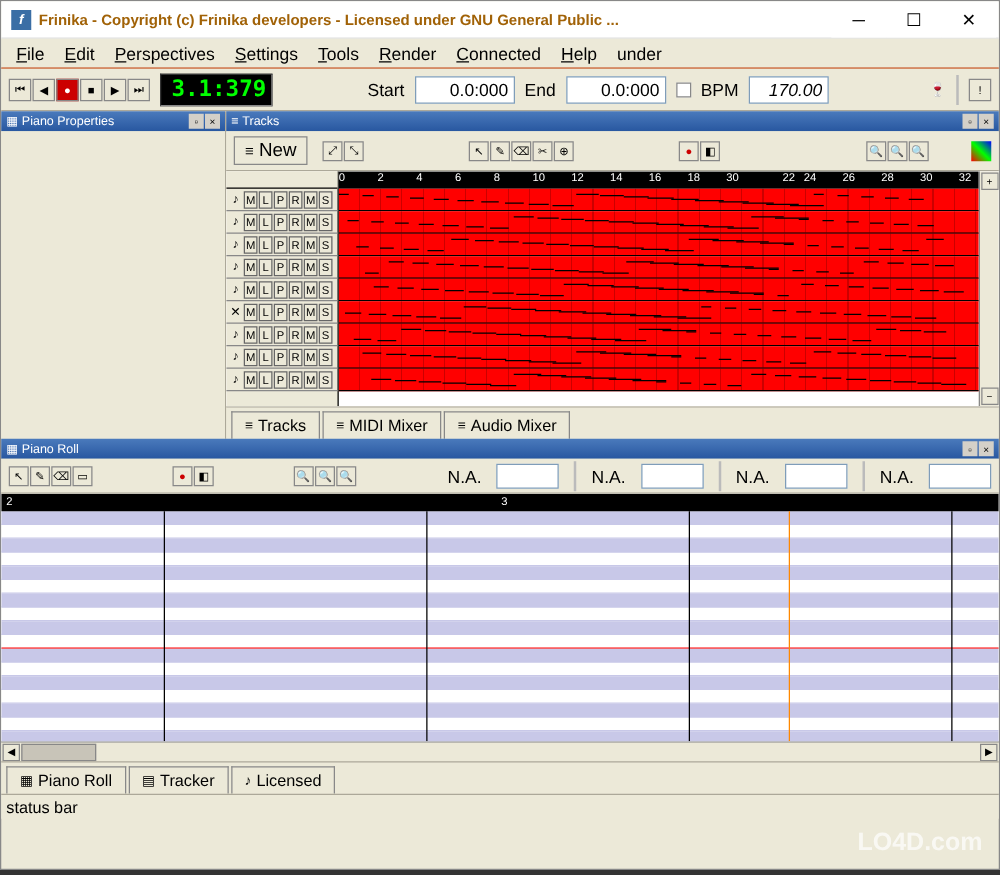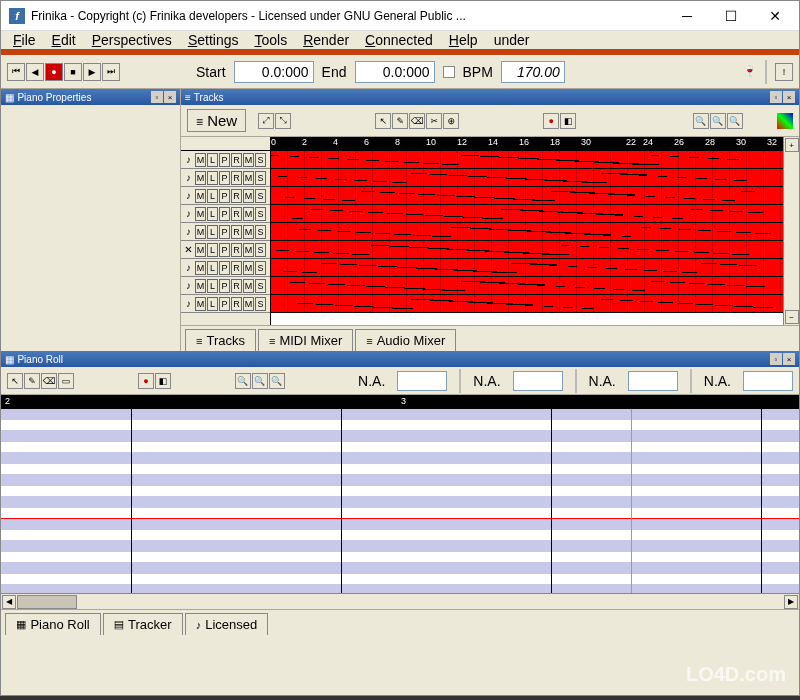--- a/index.html
+++ b/index.html
@@ -1,22 +1,22 @@
 <!DOCTYPE html>
 <html><head>
 <meta charset="utf-8">
 <style>
 * { box-sizing: border-box; margin: 0; padding: 0; font-family: Tahoma, Arial, sans-serif; }
 body { width: 800px; height: 700px; background: #333; overflow: hidden; position: relative; }
 .window { width: 800px; height: 696px; background: #ece9d8; display: flex; flex-direction: column; border: 1px solid #888; }
 .titlebar { height: 30px; background: #fff; display: flex; align-items: center; padding: 0 2px; border-bottom: 1px solid #ddd; }
 .titlebar .appicon { width: 16px; height: 16px; background: #3a6ea5; margin: 0 6px; display: flex; align-items: center; justify-content: center; color: #fff; font-size: 11px; font-style: italic; font-weight: bold; }
-.titlebar .title { flex: 1; font-size: 12px; color: #000000; }
+.titlebar .title { flex: 1; font-size: 12px; color: #a16207; font-weight: bold; }
 .titlebar .winbtn { width: 44px; height: 28px; display: flex; align-items: center; justify-content: center; font-size: 14px; color: #000; background: #fff; }
-.menubar { height: 24px; background: #ece9d8; display: flex; align-items: center; padding: 0 6px; font-size: 14px; gap: 4px; border-bottom: 6px solid #c2410c; }
+.menubar { height: 24px; background: #ece9d8; display: flex; align-items: center; padding: 0 6px; font-size: 14px; gap: 4px; border-bottom: 1px solid #c2410c; }
 .menubar .item { padding: 2px 6px; cursor: default; }
 .menubar .item .ul { text-decoration: underline; }
 .toolbar { height: 34px; background: #ece9d8; display: flex; align-items: center; padding: 2px 6px; gap: 8px; border-bottom: 1px solid #aca899; }
 .transport { display: flex; gap: 1px; }
 .tbtn { width: 18px; height: 18px; border: 1px solid #888; background: #ece9d8; display: flex; align-items: center; justify-content: center; font-size: 9px; cursor: pointer; }
 .timecounter { width: 90px; height: 26px; background: #000; color: #0f0; font-family: monospace; font-size: 18px; font-weight: bold; display: flex; align-items: center; justify-content: flex-end; padding-right: 4px; border: 1px inset #888; }
 .tlabel { font-size: 14px; }
 .tinput { height: 22px; border: 1px solid #7f9db9; background: #fff; font-size: 14px; text-align: right; padding: 0 4px; }
 .tinput.w80 { width: 80px; }
 .tinput.w64 { width: 64px; font-style: italic; }
@@ -96,20 +96,21 @@
 
   <div class="toolbar">
     <div class="transport">
       <div class="tbtn">⏮</div>
       <div class="tbtn">◀</div>
       <div class="tbtn" style="background:#c00;color:#fff">●</div>
       <div class="tbtn">■</div>
       <div class="tbtn">▶</div>
       <div class="tbtn">⏭</div>
     </div>
+    <div class="timecounter">3.1:379</div>
     <div style="flex:0 0 60px"></div>
     <span class="tlabel">Start</span>
     <input class="tinput w80" value="0.0:000" style="">
     <span class="tlabel">End</span>
     <input class="tinput w80" value="0.0:000" style="">
     <div class="chk"></div>
     <span class="tlabel">BPM</span>
     <input class="tinput w64" value="170.00" style="">
     <div style="flex:1"></div>
     <span style="font-size:11px">🍷</span>
@@ -652,15 +653,16 @@
           <span class="tabicon">▤</span>
           <span>Tracker</span>
         </div>
         <div class="tab">
           <span class="tabicon">♪</span>
           <span>Licensed</span>
         </div>
       </div>
   </div>
 
+  <div class="statusbar">status bar</div>
 </div>
 
 <div class="watermark">LO4D.com</div>
 
 </body></html>

